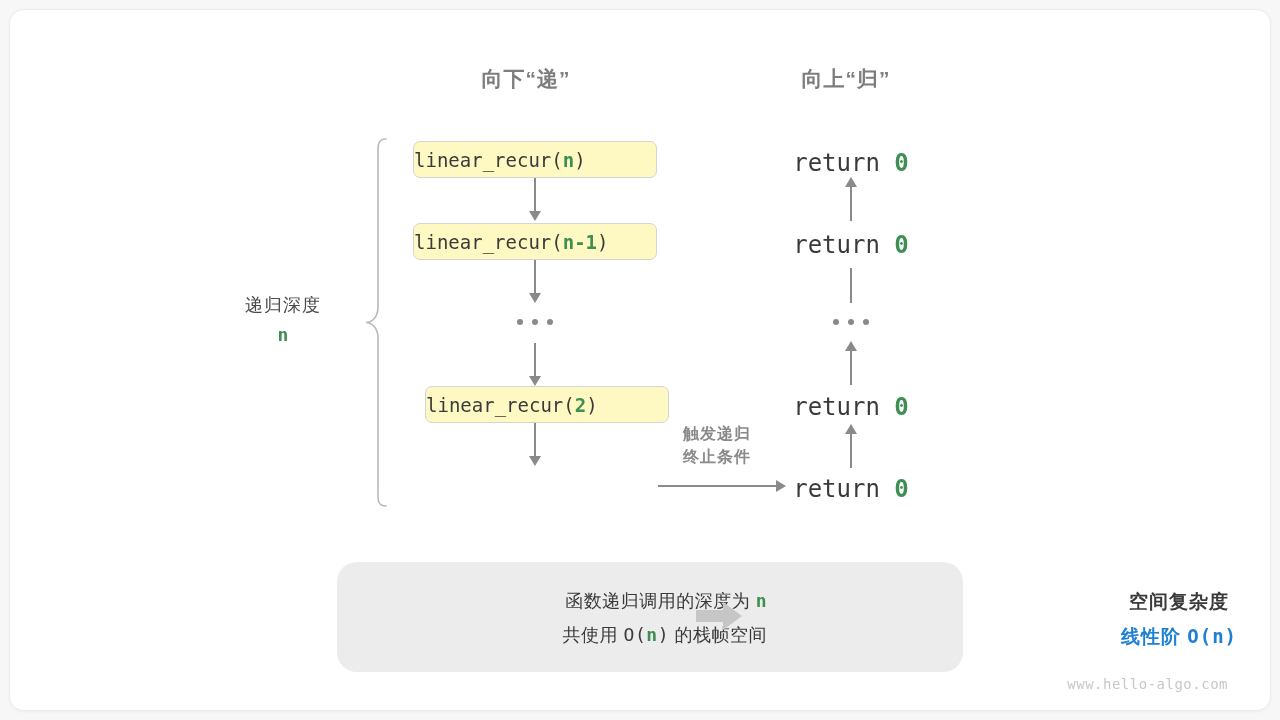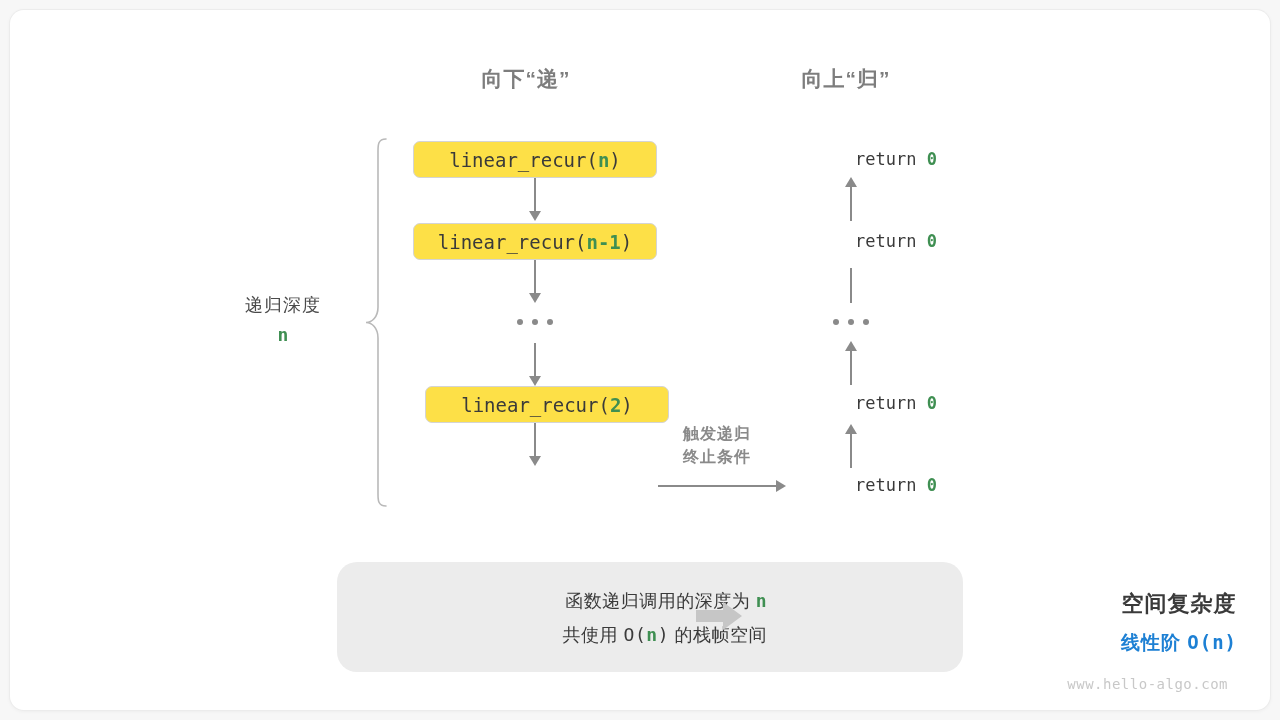--- a/index.html
+++ b/index.html
@@ -35,45 +35,43 @@
     letter-spacing: 1px;
     white-space: nowrap;
     transform: translateX(-50%);
   }
 
   
   .call-box {
     position: absolute;
     height: 37px;
     line-height: 37px;
-    background: #fde047;
+    background: #fef9c3;
     border: 1px solid #d4d4d4;
     border-radius: 7px;
     font-family: "DejaVu Sans Mono", "Liberation Mono", monospace;
     font-size: 19px;
     color: #3a3a3a;
-    text-align: center;
     transform: translateX(-50%);
     box-sizing: border-box;
     white-space: nowrap;
   }
   .call-box .var {
     color: #3f8f52;
     font-weight: bold;
   }
 
   
   .ret-label {
     position: absolute;
     font-family: "DejaVu Sans Mono", "Liberation Mono", monospace;
-    font-size: 17px;
+    font-size: 24px;
     color: #3a3a3a;
     white-space: nowrap;
     transform: translateX(-50%);
-    margin-left: 45px;
   }
   .ret-label .val {
     color: #3f8f52;
     font-weight: bold;
   }
 
   
   .vline {
     position: absolute;
     width: 2px;
@@ -206,21 +204,21 @@
   .sum-right {
     position: absolute;
     left: 752px;
     top: 22px;
     width: 180px;
     text-align: center;
     line-height: 1.85;
   }
   .sum-right .title {
     display: block;
-    font-size: 22px;
+    font-size: 19px;
     font-weight: bold;
     color: #3a3a3a;
     letter-spacing: 1px;
   }
   .sum-right .value {
     display: block;
     font-size: 19px;
     font-weight: bold;
     color: #1d80d4;
     letter-spacing: 1px;

